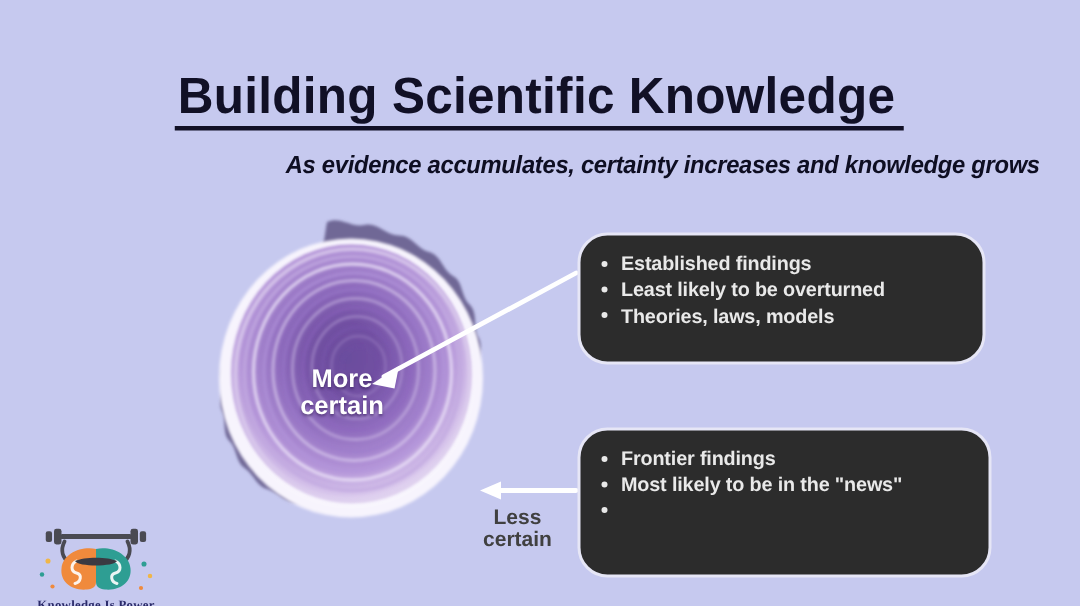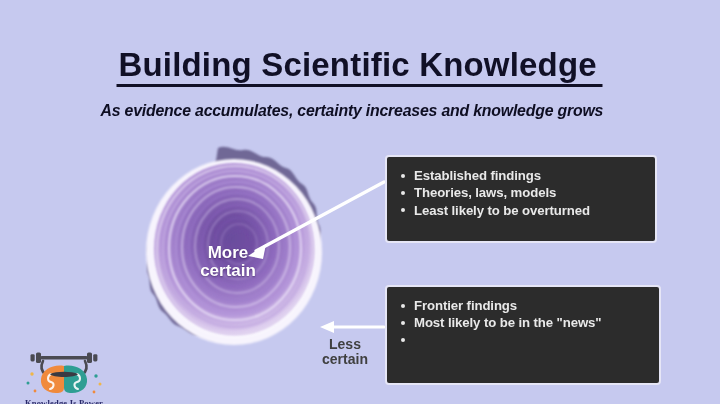--- a/index.html
+++ b/index.html
@@ -44,21 +44,21 @@
     border-bottom: 3px solid #111026;
     padding: 0 6px 2px 2px;
     line-height: 1.06;
     white-space: nowrap;
   }
   .subtitle-wrap {
     position: absolute;
     left: 0;
     top: 85px;
     width: 704px;
-    text-align: center;
+    text-align: right;
   }
   .subtitle {
     display: inline-block;
     font-family: "Liberation Sans", sans-serif;
     font-size: 16.5px;
     font-weight: bold;
     font-style: italic;
     color: #0e0e22;
     letter-spacing: -0.2px;
     transform: scaleX(0.96);
@@ -97,21 +97,21 @@
     width: 62px;
     font-size: 14px;
     color: #404040;
   }
 
   
   .callout {
     position: absolute;
     background: #2c2c2c;
     border: 2px solid #e6e6f6;
-    border-radius: 4px;
+    border-radius: 20px;
     box-sizing: border-box;
     padding: 10px 14px 10px 13px;
   }
   .callout ul {
     list-style: none;
     margin: 0;
     padding: 0;
   }
   .callout li {
     position: relative;
@@ -284,22 +284,22 @@
 
     <g>
       <line x1="384" y1="311" x2="330" y2="311" stroke="#ffffff" stroke-width="3.2" stroke-linecap="round"></line>
       <polygon points="320,311 334,305 334,317" fill="#ffffff"></polygon>
     </g>
   </svg>
 
   <div class="callout" id="callout-top">
     <ul>
       <li><span class="bullet"></span><span>Established findings</span></li>
+      <li><span class="bullet"></span><span>Least likely to be overturned</span></li>
       <li><span class="bullet"></span><span>Theories, laws, models</span></li>
-      <li><span class="bullet"></span><span>Least likely to be overturned</span></li>
     </ul>
   </div>
 
   <div class="callout" id="callout-bottom">
     <ul>
       <li><span class="bullet"></span><span>Frontier findings</span></li>
       <li><span class="bullet"></span><span>Most likely to be in the "news"</span></li>
       <li><span class="bullet"></span></li>
     </ul>
   </div>

